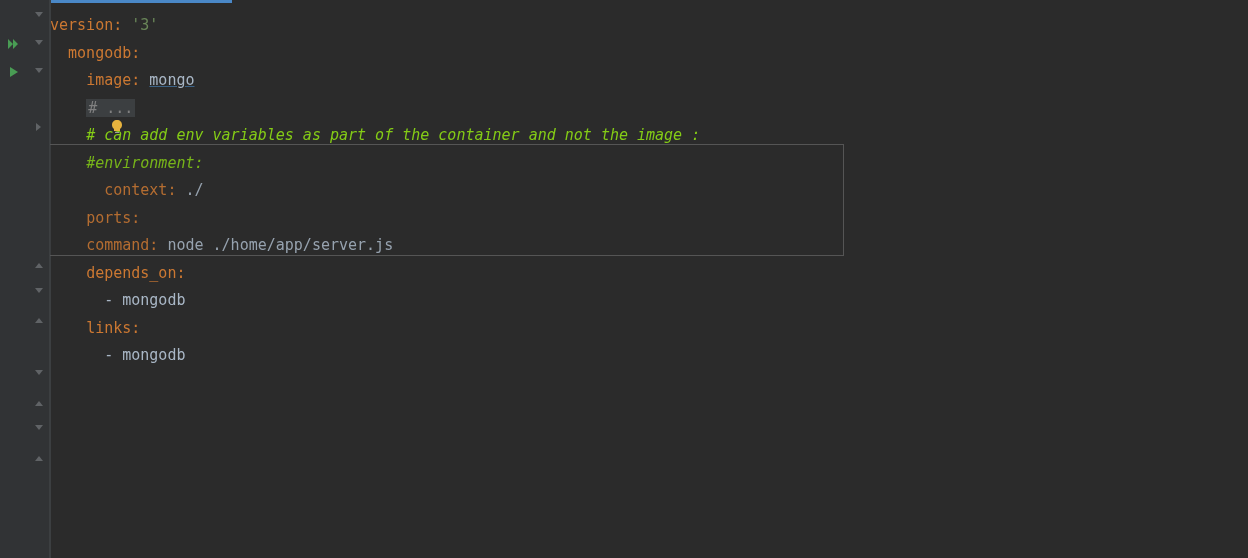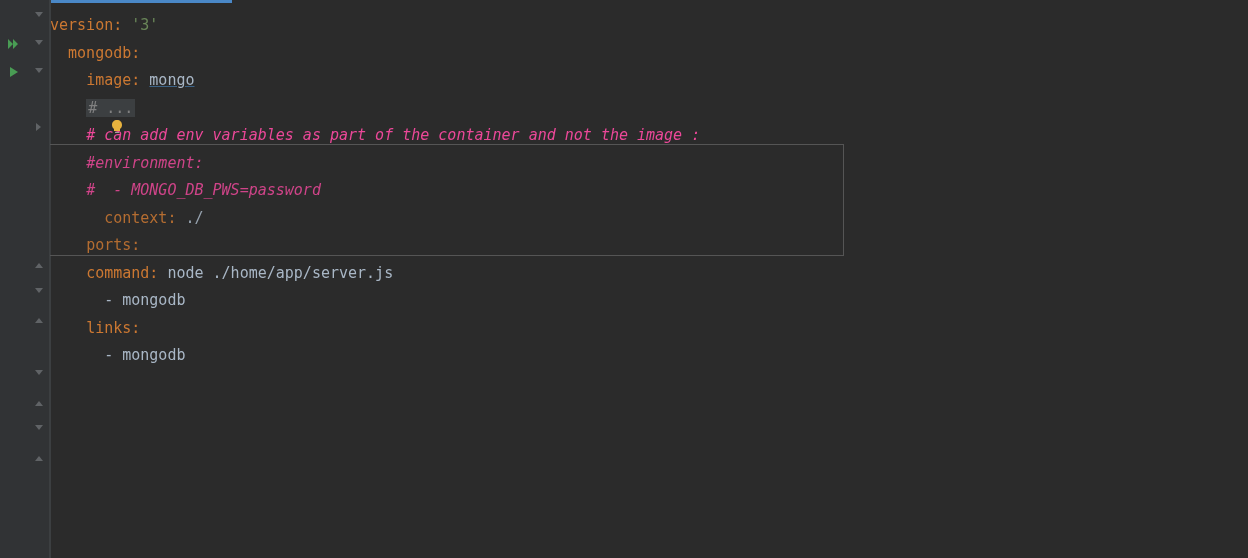--- a/index.html
+++ b/index.html
@@ -50,21 +50,21 @@
     position: relative;
   }
   .line {
     height: 27.5px;
     white-space: pre;
     padding-left: 0;
   }
   .key { color: #cc7832; }
   .string { color: #6a8759; }
   .value { color: #a9b7c6; text-align: center; }
-  .comment-yellow { color: #ec4899; font-style: italic; text-align: right; }
+  .comment-yellow { color: #84cc16; font-style: italic; text-align: right; }
   .underlined { text-decoration: underline; text-decoration-color: #3c6387; }
   .wavy { text-decoration: underline wavy #808080; text-decoration-skip-ink: none; }
   .colon { color: #cc7832; }
   .dash { color: #a9b7c6; }
   
   .highlight-box {
     position: absolute;
     border: 1px solid #555;
     background: rgba(50,50,50,0.15);
     pointer-events: none;
@@ -188,21 +188,21 @@
           <rect x="5" y="12" width="4" height="1" fill="#9e9e9e"></rect>
         </svg>
     </div>
 
     <div class="line"><span class="key">version</span><span class="colon">: </span><span class="string">'3'</span></div>
     <div class="line">  <span class="key">mongodb</span><span class="colon">:</span></div>
     <div class="line">    <span class="key">image</span><span class="colon">: </span><span class="value underlined">mongo</span></div>
     <div class="line">    <span class="fold-mark"># ...</span></div>
     <div class="line">    <span class="comment-yellow"># can add env variables as part of the container and not the image :</span></div>
     <div class="line">    <span class="comment-yellow">#environment:</span></div>
-    <div class="line">    <span class="comment-yellow">#  - MONGO_DB_PWS=password</span></div>
     <div class="line">      <span class="key">context</span><span class="colon">: </span><span class="value">./</span></div>
     <div class="line">    <span class="key">ports</span><span class="colon">:</span></div>
     <div class="line">    <span class="key">command</span><span class="colon">: </span><span class="value">node ./home/app/server.js</span></div>
+    <div class="line">    <span class="key">depends_on</span><span class="colon">:</span></div>
     <div class="line">      <span class="dash">- </span><span class="value">mongodb</span></div>
     <div class="line">    <span class="key">links</span><span class="colon">:</span></div>
     <div class="line">      <span class="dash">- </span><span class="value">mongodb</span></div>
   </div>
 </div>
 
 </body></html>

